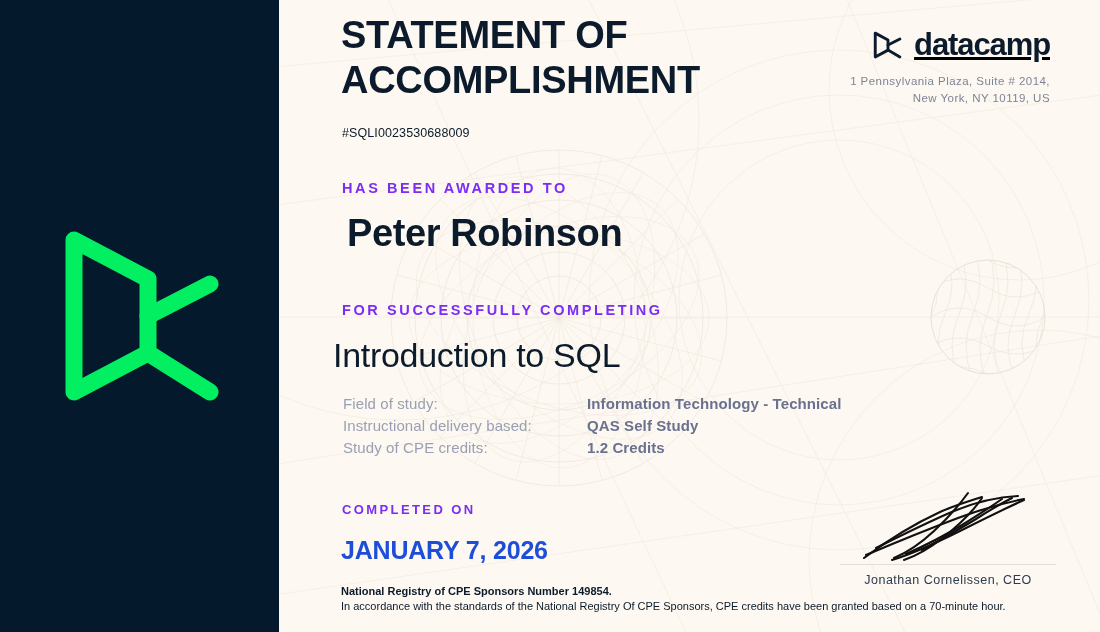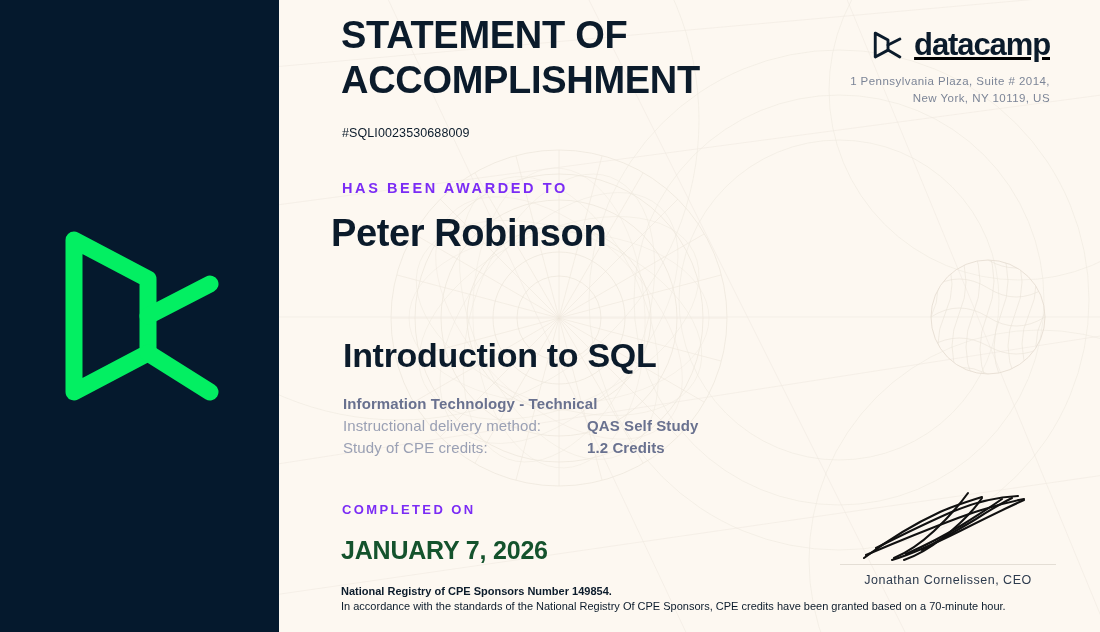--- a/index.html
+++ b/index.html
@@ -52,30 +52,30 @@
   .eyebrow{
     position:absolute;left:63px;
     font-size:14.5px;font-weight:bold;letter-spacing:2.6px;
     color:#7B2CF5;
   }
   .eyebrow.awarded{top:180px;}
   .eyebrow.completing{top:302px;}
   .eyebrow.completed{top:502px;font-size:13px;letter-spacing:2.4px;}
 
   .recipient{
-    position:absolute;left:52px;top:212px;
+    position:absolute;left:68px;top:212px;
     font-size:38px;font-weight:bold;color:#0B1B2B;letter-spacing:-0.4px;
   }
   .course{
-    position:absolute;left:64px;top:336px;
-    font-size:34px;font-weight:bold;color:#0B1B2B;letter-spacing:-0.3px;
+    position:absolute;left:54px;top:336px;
+    font-size:34px;font-weight:normal;color:#0B1B2B;letter-spacing:-0.3px;
   }
   .date{
     position:absolute;left:62px;top:536px;
-    font-size:25px;font-weight:bold;color:#14532d;letter-spacing:-0.2px;
+    font-size:25px;font-weight:bold;color:#1d4ed8;letter-spacing:-0.2px;
   }
 
   
   .details{position:absolute;left:64px;top:395px;}
   .detail-row{display:flex;align-items:baseline;height:22px;}
   .detail-label{
     width:244px;font-size:15px;color:#9AA0B4;letter-spacing:0.1px;
   }
   .detail-value{
     font-size:15px;font-weight:bold;color:#69718F;letter-spacing:0.1px;
@@ -228,28 +228,30 @@
         </div>
         <div class="address">
           <div>1 Pennsylvania Plaza, Suite # 2014,</div>
           <div>New York, NY 10119, US</div>
         </div>
       </div>
 
       <div class="eyebrow awarded">HAS BEEN AWARDED TO</div>
       <div class="recipient">Peter Robinson</div>
 
+      <div class="eyebrow completing">FOR SUCCESSFULLY COMPLETING</div>
       <div class="course">Introduction to SQL</div>
 
       <div class="details">
         <div class="detail-row">
+          <span class="detail-label">Field of study:</span>
           <span class="detail-value">Information Technology - Technical</span>
         </div>
         <div class="detail-row">
-          <span class="detail-label">Instructional delivery method:</span>
+          <span class="detail-label">Instructional delivery based:</span>
           <span class="detail-value">QAS Self Study</span>
         </div>
         <div class="detail-row">
           <span class="detail-label">Study of CPE credits:</span>
           <span class="detail-value">1.2 Credits</span>
         </div>
       </div>
 
       <div class="eyebrow completed">COMPLETED ON</div>
       <div class="date">JANUARY 7, 2026</div>

